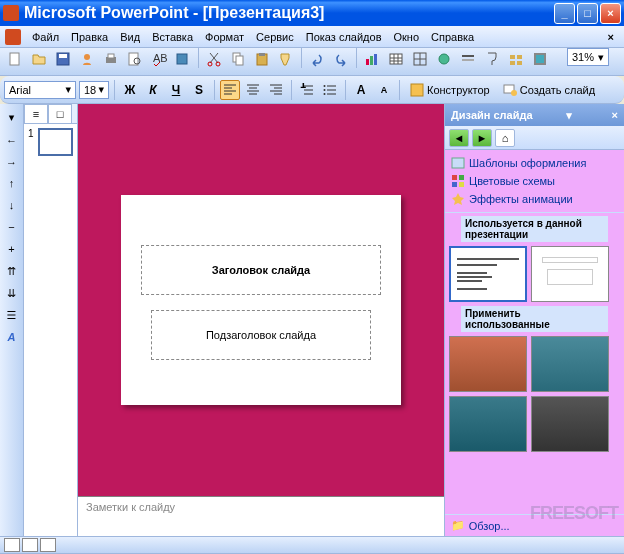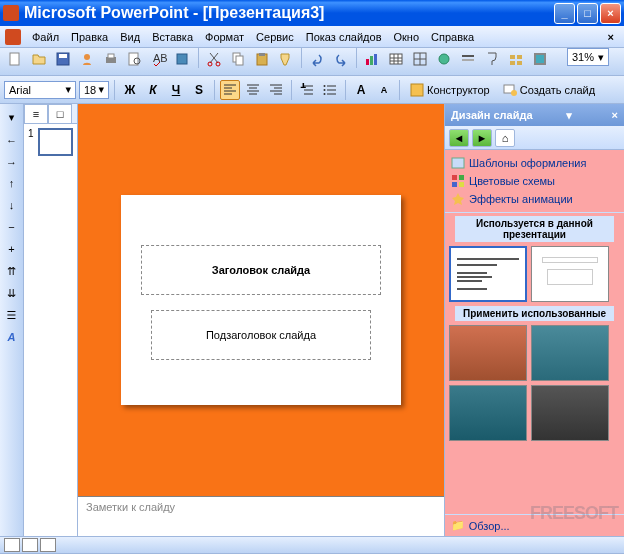--- a/index.html
+++ b/index.html
@@ -12,57 +12,57 @@
 .winbtn.close{background:linear-gradient(180deg,#f5967f,#d73e1f);}
 .menubar{height:22px;background:linear-gradient(180deg,#eef4ff,#c9ddfc);display:flex;align-items:center;padding:0 5px;border-bottom:1px solid #9fb7dd;}
 .menubar .icon{width:16px;height:16px;background:#d04a1f;margin-right:5px;border-radius:2px;}
 .menubar .mitem{padding:0 6px;cursor:pointer;}
 .menubar .x{margin-left:auto;padding:0 5px;font-weight:bold;cursor:pointer;}
 .toolbar1{height:28px;background:linear-gradient(180deg,#e5effe,#bcd3f4);display:flex;align-items:flex-start;padding:0 4px;gap:2px;border-bottom:1px solid #9fb7dd;}
 .tbtn{width:22px;height:22px;display:flex;align-items:center;justify-content:center;border-radius:2px;cursor:pointer;}
 .tbtn svg{width:16px;height:16px;}
 .tsep{width:1px;height:20px;background:#9fb7dd;margin:0 2px;}
 .zoom{display:flex;align-items:center;background:#fff;border:1px solid #7b9dd6;height:18px;padding:0 4px;margin-left:14px;}
-.toolbar2{height:28px;background:linear-gradient(180deg,#e5effe,#bcd3f4);display:flex;align-items:center;padding:0 4px;gap:3px;border-bottom:1px solid #9fb7dd;}
+.toolbar2{height:28px;background:linear-gradient(180deg,#e5effe,#bcd3f4);display:flex;align-items:center;padding:0 4px;gap:3px;border-bottom:1px solid #9fb7dd;border-radius:9px;}
 .fontbox{background:#fff;border:1px solid #7b9dd6;height:18px;padding:0 4px;min-width:72px;display:flex;align-items:center;font-size:11px;}
 .fontbox.small{min-width:30px;}
 .fmt{width:20px;height:20px;display:flex;align-items:center;justify-content:center;font-weight:bold;cursor:pointer;font-size:12px;}
 .fmt.active{background:#fdd889;border:1px solid #c77d1a;border-radius:2px;}
 .rbtn{display:flex;align-items:center;gap:3px;padding:0 5px;height:20px;cursor:pointer;}
 .rbtn .ic{width:14px;height:14px;}
 .maincontent{display:flex;height:432px;}
 .lefttools{width:24px;background:linear-gradient(90deg,#e5effe,#bcd3f4);display:flex;flex-direction:column;align-items:center;gap:4px;padding-top:4px;border-right:1px solid #9fb7dd;}
 .lt{width:18px;height:18px;cursor:pointer;display:flex;align-items:center;justify-content:center;}
 .outline{width:54px;background:#fff;border-right:1px solid #9fb7dd;display:flex;flex-direction:column;}
 .outline-tabs{height:20px;display:flex;background:#e5effe;border-bottom:1px solid #9fb7dd;}
 .otab{width:24px;height:20px;display:flex;align-items:center;justify-content:center;cursor:pointer;border:1px solid #9fb7dd;background:#fff;}
 .thumb-area{flex:1;padding:4px;}
 .thumb-row{display:flex;align-items:flex-start;gap:2px;}
 .thumb-num{font-size:10px;width:8px;}
 .thumb{width:36px;height:28px;background:#fff;border:2px solid #4a6da8;}
-.slidearea{flex:1;background:#f97316;display:flex;flex-direction:column;position:relative;}
+.slidearea{flex:1;background:#be185d;display:flex;flex-direction:column;position:relative;}
 .slide-canvas{flex:1;display:flex;align-items:center;justify-content:center;padding:20px;}
 .slide{width:280px;height:210px;background:#fff;box-shadow:3px 3px 5px rgba(0,0,0,0.4);position:relative;}
 .placeholder{position:absolute;border:1px dashed #888;display:flex;align-items:center;justify-content:center;text-align:center;}
 .ph-title{left:20px;right:20px;top:50px;height:50px;font-size:16px;font-weight:bold;}
 .ph-sub{left:30px;right:30px;top:115px;height:50px;font-size:11px;}
 .notes{height:40px;background:#fff;border-top:1px solid #808080;padding:4px 8px;color:#888;font-size:11px;}
-.taskpane{width:180px;background:#fca5a5;border-left:1px solid #9fb7dd;display:flex;flex-direction:column;text-align:center;}
+.taskpane{width:180px;background:#f0abfc;border-left:1px solid #9fb7dd;display:flex;flex-direction:column;}
 .tp-header{height:22px;background:linear-gradient(180deg,#8db1e8,#6d98d8);color:#fff;font-weight:bold;display:flex;align-items:center;padding:0 6px;font-size:11px;}
 .tp-header .tclose{margin-left:auto;cursor:pointer;}
 .tp-nav{height:24px;display:flex;align-items:center;gap:3px;padding:0 4px;background:linear-gradient(180deg,#e5effe,#c9ddfc);border-bottom:1px solid #9fb7dd;}
 .tp-nav .nb{width:20px;height:18px;border:1px solid #9fb7dd;background:#fff;border-radius:2px;display:flex;align-items:center;justify-content:center;cursor:pointer;}
 .tp-nav .nb.green{background:linear-gradient(180deg,#8fe070,#5cb83c);}
 .tp-links{padding:4px 6px;border-bottom:1px solid #c9ddfc;}
 .tp-link{display:flex;align-items:center;gap:4px;padding:2px 0;color:#003399;cursor:pointer;font-size:11px;}
 .tp-link .ic{width:14px;height:14px;}
 .tp-section{padding:4px 6px;}
 .tp-sectitle{font-weight:bold;font-size:11px;margin-bottom:3px;}
 .tp-templates{padding:0 4px;flex:1;overflow-y:auto;}
-.tp-grouplabel{background:#d4e4fc;padding:2px 4px;font-size:10px;font-weight:bold;margin:3px 6px;}
+.tp-grouplabel{background:#d4e4fc;padding:2px 4px;font-size:10px;font-weight:bold;margin:3px 12px;}
 .tmpl-row{display:flex;gap:4px;margin:4px 0;}
 .tmpl{width:78px;height:56px;border:1px solid #888;cursor:pointer;background:#fff;position:relative;overflow:hidden;}
 .tmpl.selected{border:2px solid #3168c9;}
 .tmpl .tline{position:absolute;left:6px;right:6px;height:2px;background:#555;}
 .tp-browse{padding:4px 6px;color:#003399;cursor:pointer;font-size:11px;border-top:1px solid #c9ddfc;display:flex;align-items:center;gap:4px;}
 .viewbar{height:18px;background:linear-gradient(180deg,#e5effe,#bcd3f4);display:flex;align-items:center;padding:0 4px;gap:2px;border-top:1px solid #9fb7dd;border-bottom:1px solid #9fb7dd;}
 .vbtn{width:16px;height:14px;border:1px solid #888;background:#fff;cursor:pointer;}
 .watermark{position:absolute;right:6px;bottom:30px;font-size:18px;font-weight:bold;color:rgba(80,100,120,0.25);font-family:Arial;letter-spacing:-1px;}
 </style>
 </head>

